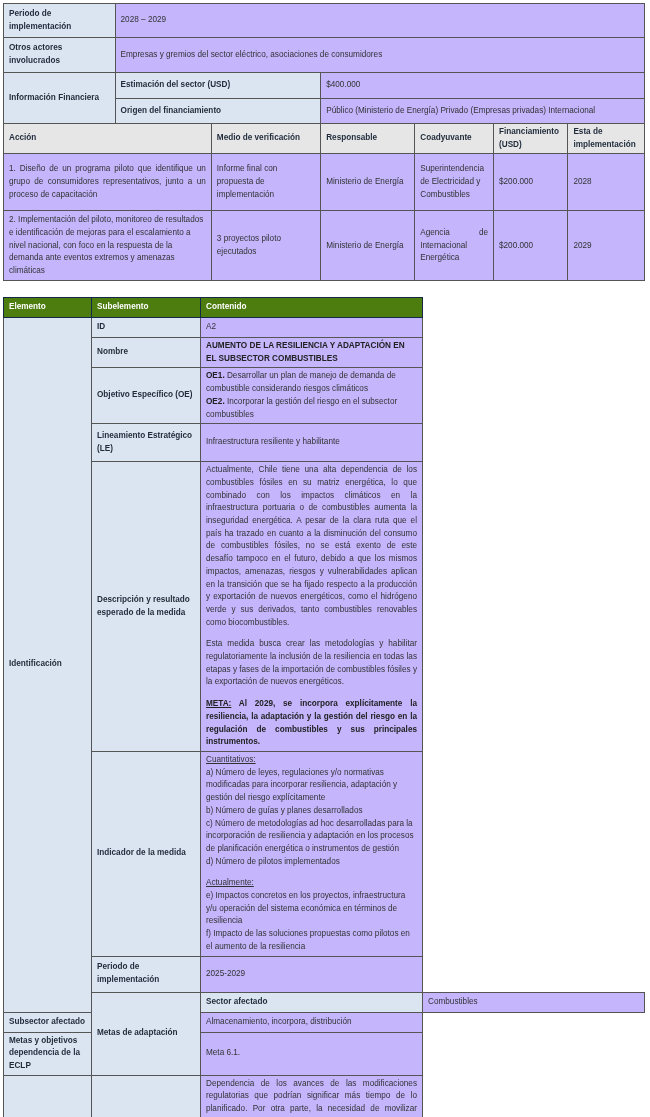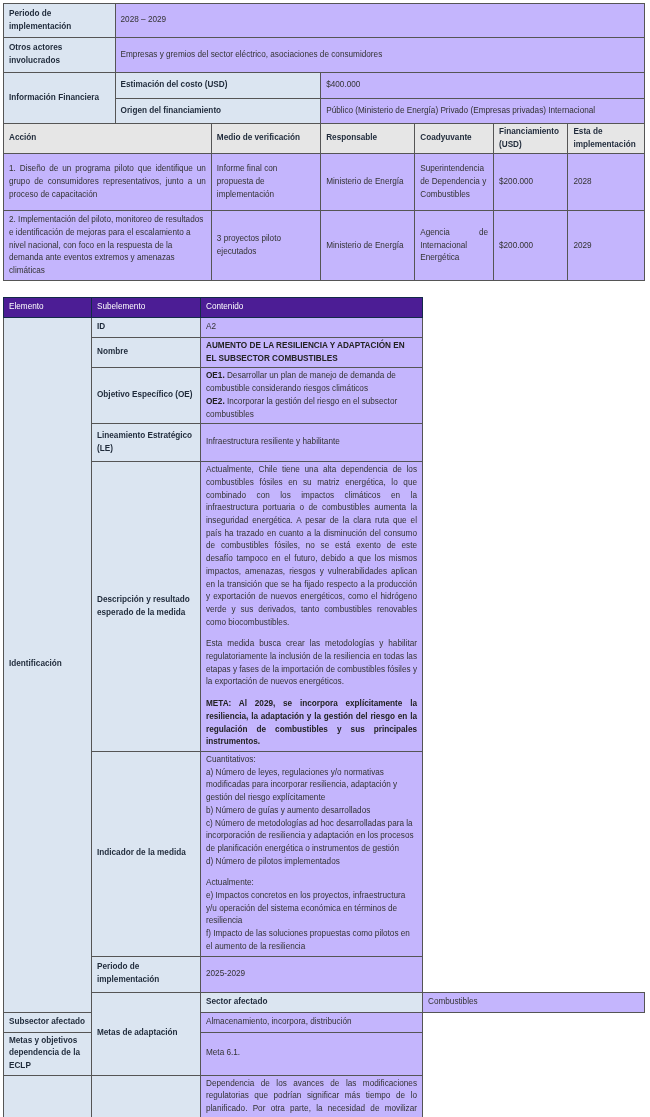--- a/index.html
+++ b/index.html
@@ -3,24 +3,24 @@
 <meta charset="utf-8">
 <style>
   html, body { margin:0; padding:0; background:#ffffff; }
   body { width:650px; height:1117px; position:relative; overflow:hidden;
          font-family:"Liberation Sans", sans-serif; color:#333; }
   table { border-collapse:collapse; position:absolute; left:3px; width:642px; table-layout:fixed; }
   td, th { border:1.5px solid #555; font-size:8.2px; line-height:1.55; padding:2px 5px; vertical-align:middle; text-align:left; }
   .lbl { background:#dbe5f1; font-weight:bold; color:#1f2a3a; }
   .val { background:#c4b5fd; color:#333; }
   .gray-h { background:#e6e6e6; font-weight:bold; color:#1f2a3a; }
-  .dark-h { background:#4c1d95; color:#fff; font-weight:normal; border-color:#132a47; }
+  .dark-h { background:#4d7c0f; color:#fff; font-weight:bold; border-color:#132a47; }
   .just { text-align:justify; }
   .b { font-weight:bold; color:#222; }
-  .u { }
+  .u { text-decoration:underline; }
   #t1 { top:3px; }
   #t2 { top:297px; }
   .para-gap { height:9px; }
 </style>
 </head>
 <body>
 
 <table id="t1">
   <colgroup>
     <col style="width:102px">
@@ -35,40 +35,40 @@
       <tr style="height:34px">
     <td class="lbl">Periodo de implementación</td>
     <td class="val" colspan="6">2028 – 2029</td>
   </tr>
   <tr style="height:35px">
     <td class="lbl">Otros actores involucrados</td>
     <td class="val" colspan="6">Empresas y gremios del sector eléctrico, asociaciones de consumidores</td>
   </tr>
   <tr style="height:26px">
     <td class="lbl" rowspan="2">Información Financiera</td>
-    <td class="lbl" colspan="2">Estimación del costo (USD)</td>
+    <td class="lbl" colspan="2">Estimación del sector (USD)</td>
     <td class="val" colspan="4">$400.000</td>
   </tr>
   <tr style="height:25px">
     <td class="lbl" colspan="2">Origen del financiamiento</td>
     <td class="val" colspan="4">Público (Ministerio de Energía) Privado (Empresas privadas) Internacional</td>
   </tr>
   <tr style="height:30px">
     <td class="gray-h" colspan="2">Acción</td>
     <td class="gray-h">Medio de verificación</td>
     <td class="gray-h">Responsable</td>
     <td class="gray-h">Coadyuvante</td>
     <td class="gray-h">Financiamiento (USD)</td>
     <td class="gray-h">Esta de implementación</td>
   </tr>
   <tr style="height:57px">
     <td class="val just" colspan="2">1. Diseño de un programa piloto que identifique un grupo de consumidores representativos, junto a un proceso de capacitación</td>
     <td class="val">Informe final con propuesta de implementación</td>
     <td class="val">Ministerio de Energía</td>
-    <td class="val">Superintendencia de Dependencia y Combustibles</td>
+    <td class="val">Superintendencia de Electricidad y Combustibles</td>
     <td class="val">$200.000</td>
     <td class="val">2028</td>
   </tr>
   <tr style="height:70px">
     <td class="val" colspan="2">2. Implementación del piloto, monitoreo de resultados e identificación de mejoras para el escalamiento a nivel nacional, con foco en la respuesta de la demanda ante eventos extremos y amenazas climáticas</td>
     <td class="val">3 proyectos piloto ejecutados</td>
     <td class="val">Ministerio de Energía</td>
     <td class="val just">Agencia de Internacional Energética</td>
     <td class="val">$200.000</td>
     <td class="val">2029</td>
@@ -117,21 +117,21 @@
       <div>Esta medida busca crear las metodologías y habilitar regulatoriamente la inclusión de la resiliencia en todas las etapas y fases de la importación de combustibles fósiles y la exportación de nuevos energéticos.</div>
       <div class="para-gap"></div>
       <div class="b"><span class="u">META:</span><span> Al 2029, se incorpora explícitamente la resiliencia, la adaptación y la gestión del riesgo en la regulación de combustibles y sus principales instrumentos.</span></div>
     </td>
   </tr>
   <tr style="height:178px">
     <td class="lbl">Indicador de la medida</td>
     <td class="val">
       <div class="u">Cuantitativos:</div>
       <div>a) Número de leyes, regulaciones y/o normativas modificadas para incorporar resiliencia, adaptación y gestión del riesgo explícitamente</div>
-      <div>b) Número de guías y aumento desarrollados</div>
+      <div>b) Número de guías y planes desarrollados</div>
       <div>c) Número de metodologías ad hoc desarrolladas para la incorporación de resiliencia y adaptación en los procesos de planificación energética o instrumentos de gestión</div>
       <div>d) Número de pilotos implementados</div>
       <div class="para-gap"></div>
       <div class="u">Actualmente:</div>
       <div>e) Impactos concretos en los proyectos, infraestructura y/u operación del sistema económica en términos de resiliencia</div>
       <div>f) Impacto de las soluciones propuestas como pilotos en el aumento de la resiliencia</div>
     </td>
   </tr>
   <tr style="height:36px">
     <td class="lbl">Periodo de implementación</td>

